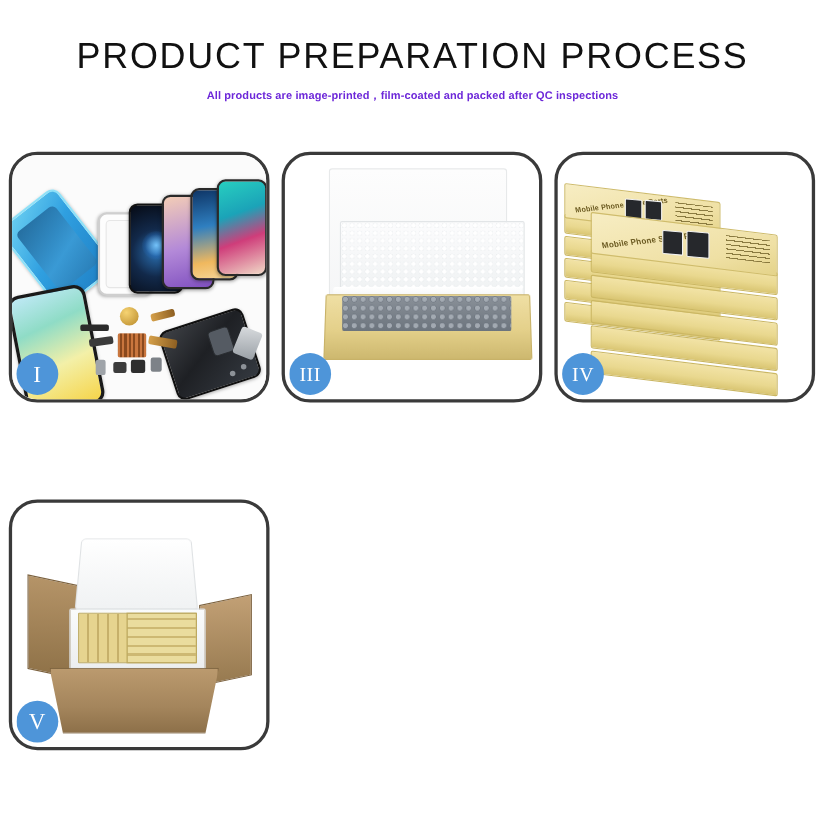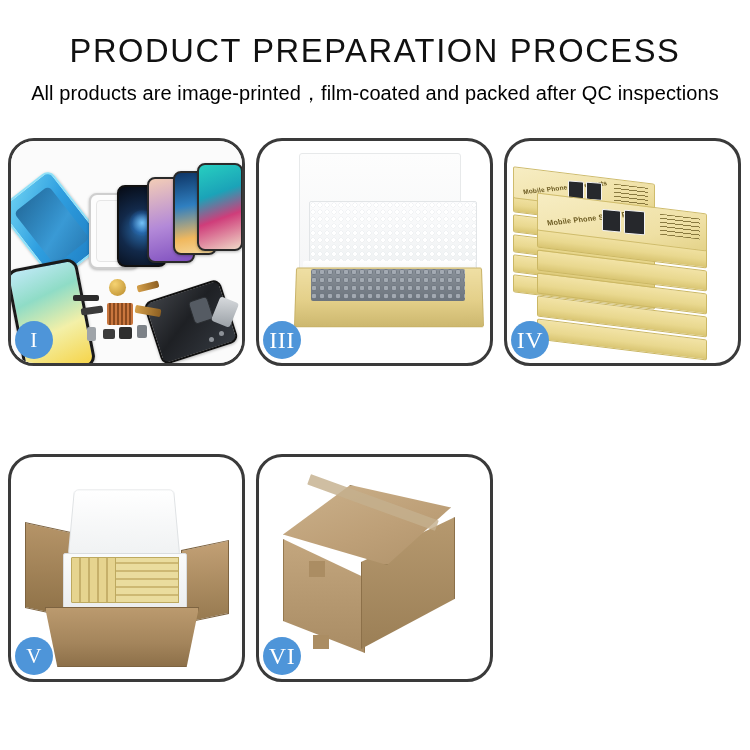--- a/index.html
+++ b/index.html
@@ -28,23 +28,23 @@
     font-weight: 500;
     letter-spacing: 1.6px;
     color: #111111;
     line-height: 1;
     white-space: nowrap;
     transform: scaleX(0.99);
   }
   .subtitle {
     margin-top: 13px;
     font-family: "Liberation Sans", sans-serif;
-    font-size: 20px;
-    font-weight: 400;
-    color: #000000;
+    font-size: 10px;
+    font-weight: 700;
+    color: #6d28d9;
     letter-spacing: 0.1px;
     white-space: nowrap;
   }
 
   
   .grid {
     position: absolute;
     left: 8px;
     top: 138px;
     width: 734px;
@@ -78,21 +78,21 @@
     background: #4e95d9;
     color: #ffffff;
     font-family: "Liberation Serif", serif;
     font-size: 21px;
     line-height: 38px;
     text-align: center;
     letter-spacing: 0.5px;
     z-index: 9;
     user-select: none;
   }
-  .badge.wide { font-size: 24px; }
+  .badge.wide { font-size: 18px; }
 
   
   .p1-bg { position:absolute; inset:0; background:#fbfbfb; }
   .scr {
     position: absolute;
     border-radius: 7px;
     box-shadow: 0 1px 3px rgba(0,0,0,0.28);
   }
   .scr-blue-film {
     left: 8px; top: 38px; width: 62px; height: 90px;
@@ -412,25 +412,14 @@
       <div class="p5-flap-r"></div>
       <div class="p5-foamlid"></div>
       <div class="p5-foambox"></div>
       <div class="p5-cards"></div>
       <div class="p5-cards2"></div>
       <div class="p5-body"></div>
     </div>
     <div class="badge">V</div>
   </div>
 
-  <div class="panel">
-    <div class="panel-media">
-      <div class="p6-left"></div>
-      <div class="p6-right"></div>
-      <div class="p6-top"></div>
-      <div class="p6-tape"></div>
-      <div class="p6-lbl1"></div>
-      <div class="p6-lbl2"></div>
-    </div>
-    <div class="badge wide">VI</div>
-  </div>
 
 </div>
 
 </body></html>

